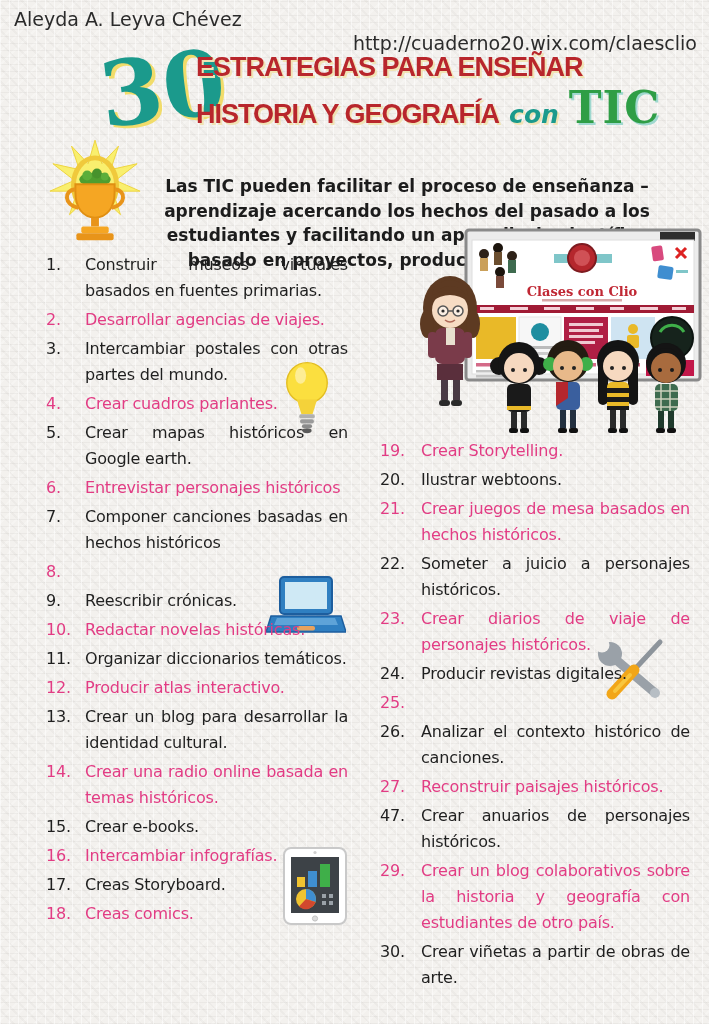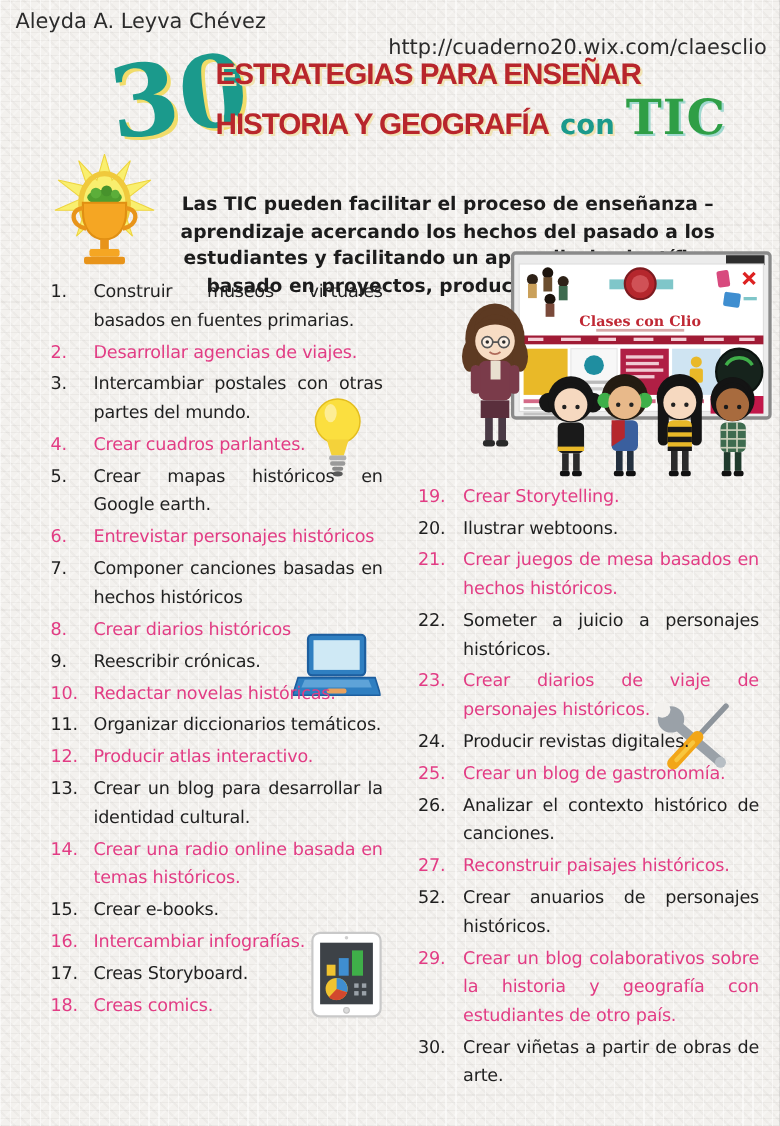--- a/index.html
+++ b/index.html
@@ -33,21 +33,21 @@
   .title-lines{position:absolute;left:196px;top:52px;width:480px;}
   .title-line{
     font-family:"Liberation Sans", sans-serif;
     font-weight:bold;font-size:27px;line-height:1.12;letter-spacing:-1px;
     color:var(--title-red,#b8262c);
     text-shadow:2px 2px 0 #f0e3b4;
     white-space:nowrap;
   }
   .line2wrap{display:flex;align-items:baseline;gap:10px;}
   .con-word{
-    font-size:25px;font-weight:bold;
+    font-size:25px;font-weight:bold;font-style:italic;
     color:var(--teal,#1b9a8c);letter-spacing:0;
     text-shadow:2px 2px 0 #f0e3b4;
   }
   .tic-word{
     font-size:44px;font-weight:bold;letter-spacing:1px;
     color:var(--green,#2f9e46);
     text-shadow:2px 2px 0 #9fd8cf;
     font-family:"DejaVu Serif", serif;
   }
   .intro{
@@ -354,21 +354,20 @@
       <li class="pink">
       <span class="num">6.</span>
       <span class="txt">Entrevistar personajes históricos</span>
     </li>
       <li class="black">
       <span class="num">7.</span>
       <span class="txt">Componer canciones basadas en hechos históricos</span>
     </li>
       <li class="pink">
       <span class="num">8.</span>
-      <span class="txt">Crear diarios históricos</span>
     </li>
       <li class="black">
       <span class="num">9.</span>
       <span class="txt">Reescribir crónicas.</span>
     </li>
       <li class="pink">
       <span class="num">10.</span>
       <span class="txt">Redactar novelas históricas.</span>
     </li>
       <li class="black">
@@ -424,32 +423,31 @@
       <li class="pink">
       <span class="num">23.</span>
       <span class="txt">Crear diarios de viaje de personajes históricos.</span>
     </li>
       <li class="black">
       <span class="num">24.</span>
       <span class="txt">Producir revistas digitales.</span>
     </li>
       <li class="pink">
       <span class="num">25.</span>
-      <span class="txt">Crear un blog de gastronomía.</span>
     </li>
       <li class="black">
       <span class="num">26.</span>
       <span class="txt">Analizar el contexto histórico de canciones.</span>
     </li>
       <li class="pink">
       <span class="num">27.</span>
       <span class="txt">Reconstruir paisajes históricos.</span>
     </li>
       <li class="black">
-      <span class="num">52.</span>
+      <span class="num">47.</span>
       <span class="txt">Crear anuarios de personajes históricos.</span>
     </li>
       <li class="pink">
       <span class="num">29.</span>
       <span class="txt">Crear un blog colaborativos sobre la historia y geografía con estudiantes de otro país.</span>
     </li>
       <li class="black">
       <span class="num">30.</span>
       <span class="txt">Crear viñetas a partir de obras de arte.</span>
     </li>

